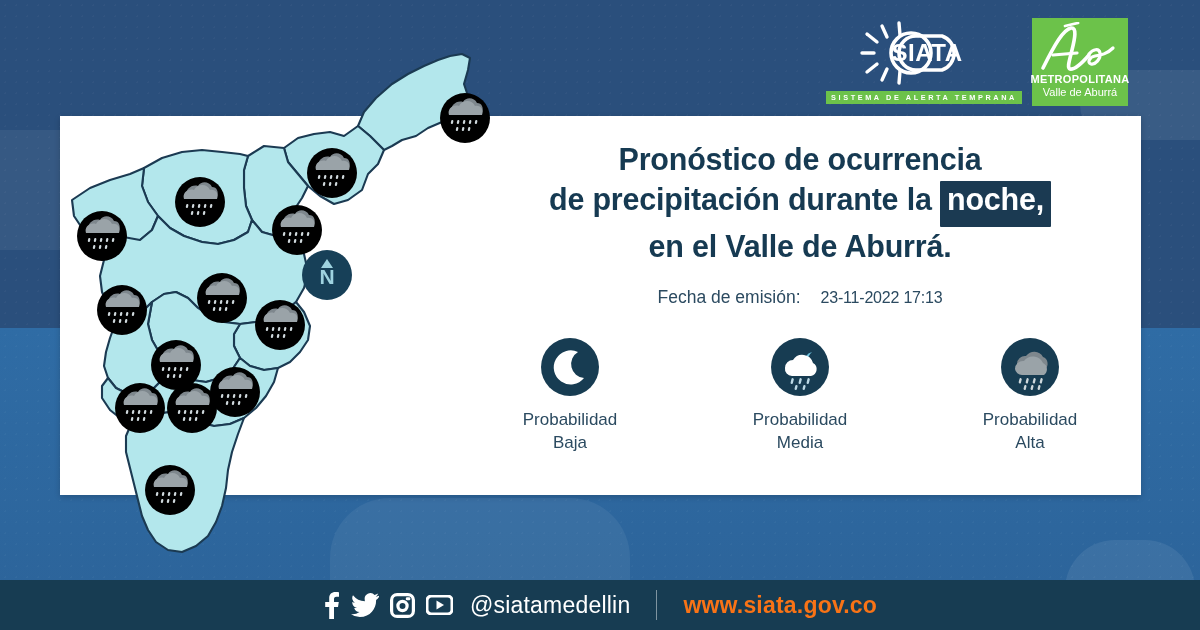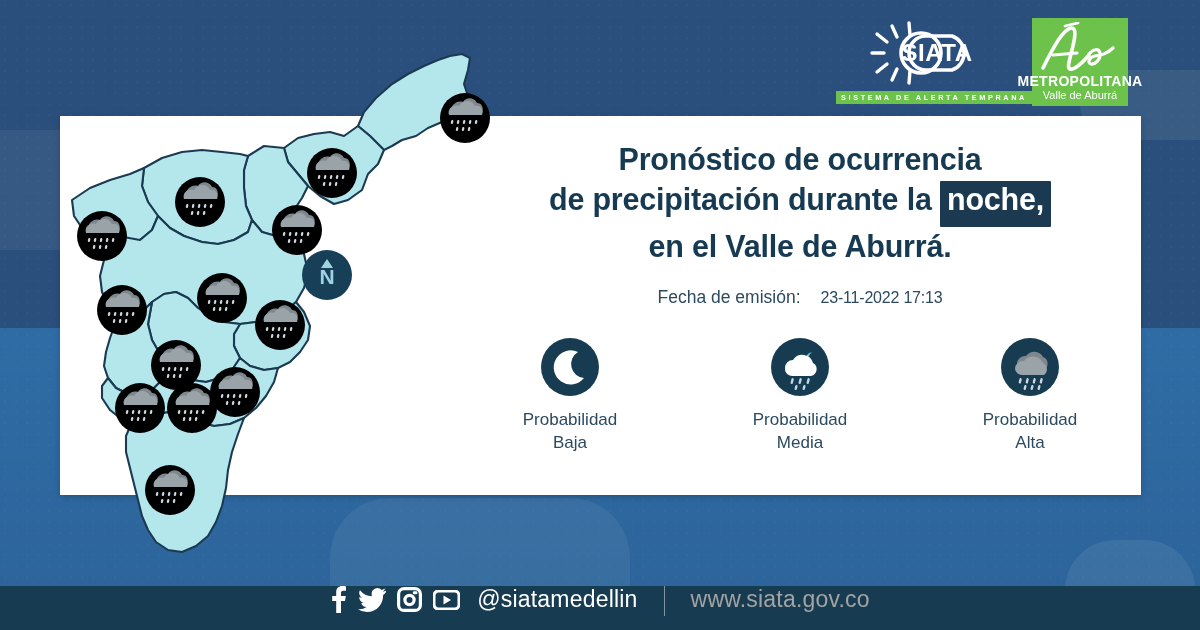--- a/index.html
+++ b/index.html
@@ -48,40 +48,40 @@
   .fecha { margin-top:21px; color:#2b4a60; font-size:17.5px; }
   .fecha .lbl { font-weight:400; }
   .fecha .val { font-size:16px; margin-left:20px; letter-spacing:-.2px; }
 
   .legend { display:flex; justify-content:center; gap:60px; margin-top:30px;text-align:center; }
   .leg-item { width:170px; display:flex; flex-direction:column; align-items:center; }
   .leg-icon { width:58px; height:58px; }
   .leg-label { margin-top:13px; color:#2b4a60; font-size:17px; line-height:1.35; }
 
   
-  .logos { position:absolute; right:72px; top:18px; display:flex; align-items:flex-start; gap:0; }
+  .logos { position:absolute; right:72px; top:18px; display:flex; align-items:flex-start; gap:10px; }
   .siata-block { display:flex; flex-direction:column; align-items:center; }
   .siata-mark { width:140px; height:70px; }
   .siata-bar { margin-top:3px; width:196px; height:13px; background:#6cc24a;
     display:flex; align-items:center; justify-content:center; }
   .siata-bar span { color:#ffffff; font-size:7.3px; font-weight:700; letter-spacing:2.6px; }
   .am-logo { width:96px; height:88px; background:#6cc24a; display:flex;
     flex-direction:column; align-items:center; justify-content:flex-start; padding-top:4px; }
   .am-script { width:86px; height:52px; }
-  .am-l1 { color:#ffffff; font-size:14px; font-weight:700; letter-spacing:.3px; line-height:1.05; }
+  .am-l1 { color:#ffffff; font-size:11px; font-weight:700; letter-spacing:.3px; line-height:1.05; }
   .am-l2 { color:#ffffff; font-size:11px; line-height:1.2; }
 
   
-  .footer { position:absolute; left:0; bottom:0; width:1200px; height:44px;
-    background:#173c52; display:flex; align-items:flex-start; justify-content:center; gap:0; }
+  .footer { position:absolute; left:0; bottom:0; width:1200px; height:50px;
+    background:#173c52; display:flex; align-items:center; justify-content:center; gap:0; }
   .social { display:flex; align-items:center; gap:11px; margin-right:17px; }
   .social svg { display:block; }
   .handle { color:#ffffff; font-size:23px; letter-spacing:.2px; }
   .divider { width:1px; height:30px; background:rgba(255,255,255,.45); margin:0 26px; }
-  .site { color:#a3a3a3; font-size:23px; letter-spacing:.2px; }
+  .site { color:#f97316; font-size:23px; letter-spacing:.2px;font-weight:bold; }
 </style>
 </head>
 <body>
 
 <div id="stage">
 
   <div class="bg-base"></div>
   <div class="bg-dots"></div>
   <div class="bg-cloud" style="left:330px; top:498px; width:300px; height:90px; border-radius:60px 60px 0 0;"></div>
   <div class="bg-cloud b" style="left:1065px; top:540px; width:130px; height:70px; border-radius:50px 50px 0 0;"></div>

